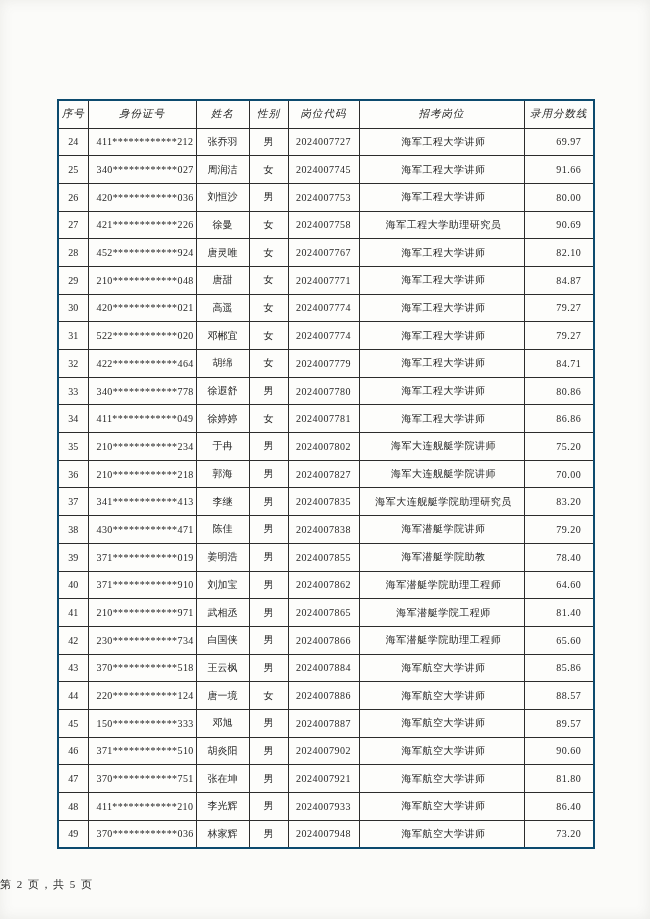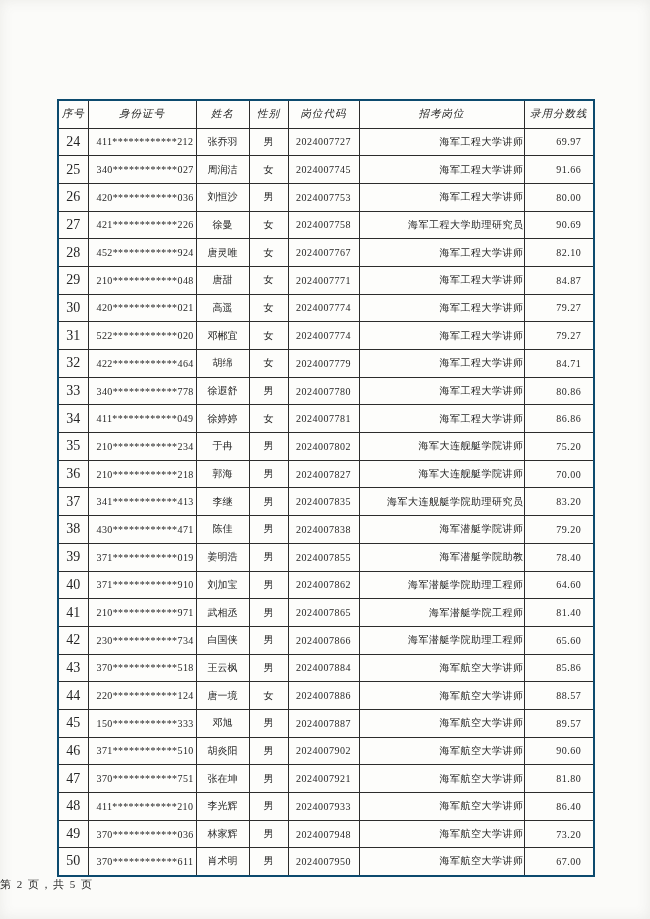--- a/index.html
+++ b/index.html
@@ -45,30 +45,30 @@
     font-style: italic;
     text-align: center;
     letter-spacing: 1px;
     color: #262626;
   }
   .score-table td {
     font-size: 10px;
     text-align: center;
     color: #262626;
   }
-  .score-table td.col-0 { font-size: 14px; }
+  .score-table td.col-0 { font-size: 10px; }
   .score-table td.col-1 {
     text-align: left;
     padding-left: 8px;
     letter-spacing: 0.4px;
     font-size: 10px;
   }
   .score-table td.col-4 { letter-spacing: 0.5px; }
   .score-table td.col-5 {
-    text-align: right;
+    text-align: center;
     padding-left: 4px;
     letter-spacing: 0.5px;
   }
   .score-table td.col-6 { letter-spacing: 0.5px; padding-left: 20px; }
   .footer {
     position: absolute;
     top: 877px;
     left: 0;
     width: 650px;
     font-size: 11px;
@@ -330,27 +330,18 @@
         </tr>
         <tr>
           <td class="col-0">49</td>
           <td class="col-1">370************036</td>
           <td class="col-2">林家辉</td>
           <td class="col-3">男</td>
           <td class="col-4">2024007948</td>
           <td class="col-5">海军航空大学讲师</td>
           <td class="col-6">73.20</td>
         </tr>
-        <tr>
-          <td class="col-0">50</td>
-          <td class="col-1">370************611</td>
-          <td class="col-2">肖术明</td>
-          <td class="col-3">男</td>
-          <td class="col-4">2024007950</td>
-          <td class="col-5">海军航空大学讲师</td>
-          <td class="col-6">67.00</td>
-        </tr>
       </tbody>
   </table>
 
   <div class="footer">第 2 页，共 5 页</div>
 
 </div>
 
 </body></html>

